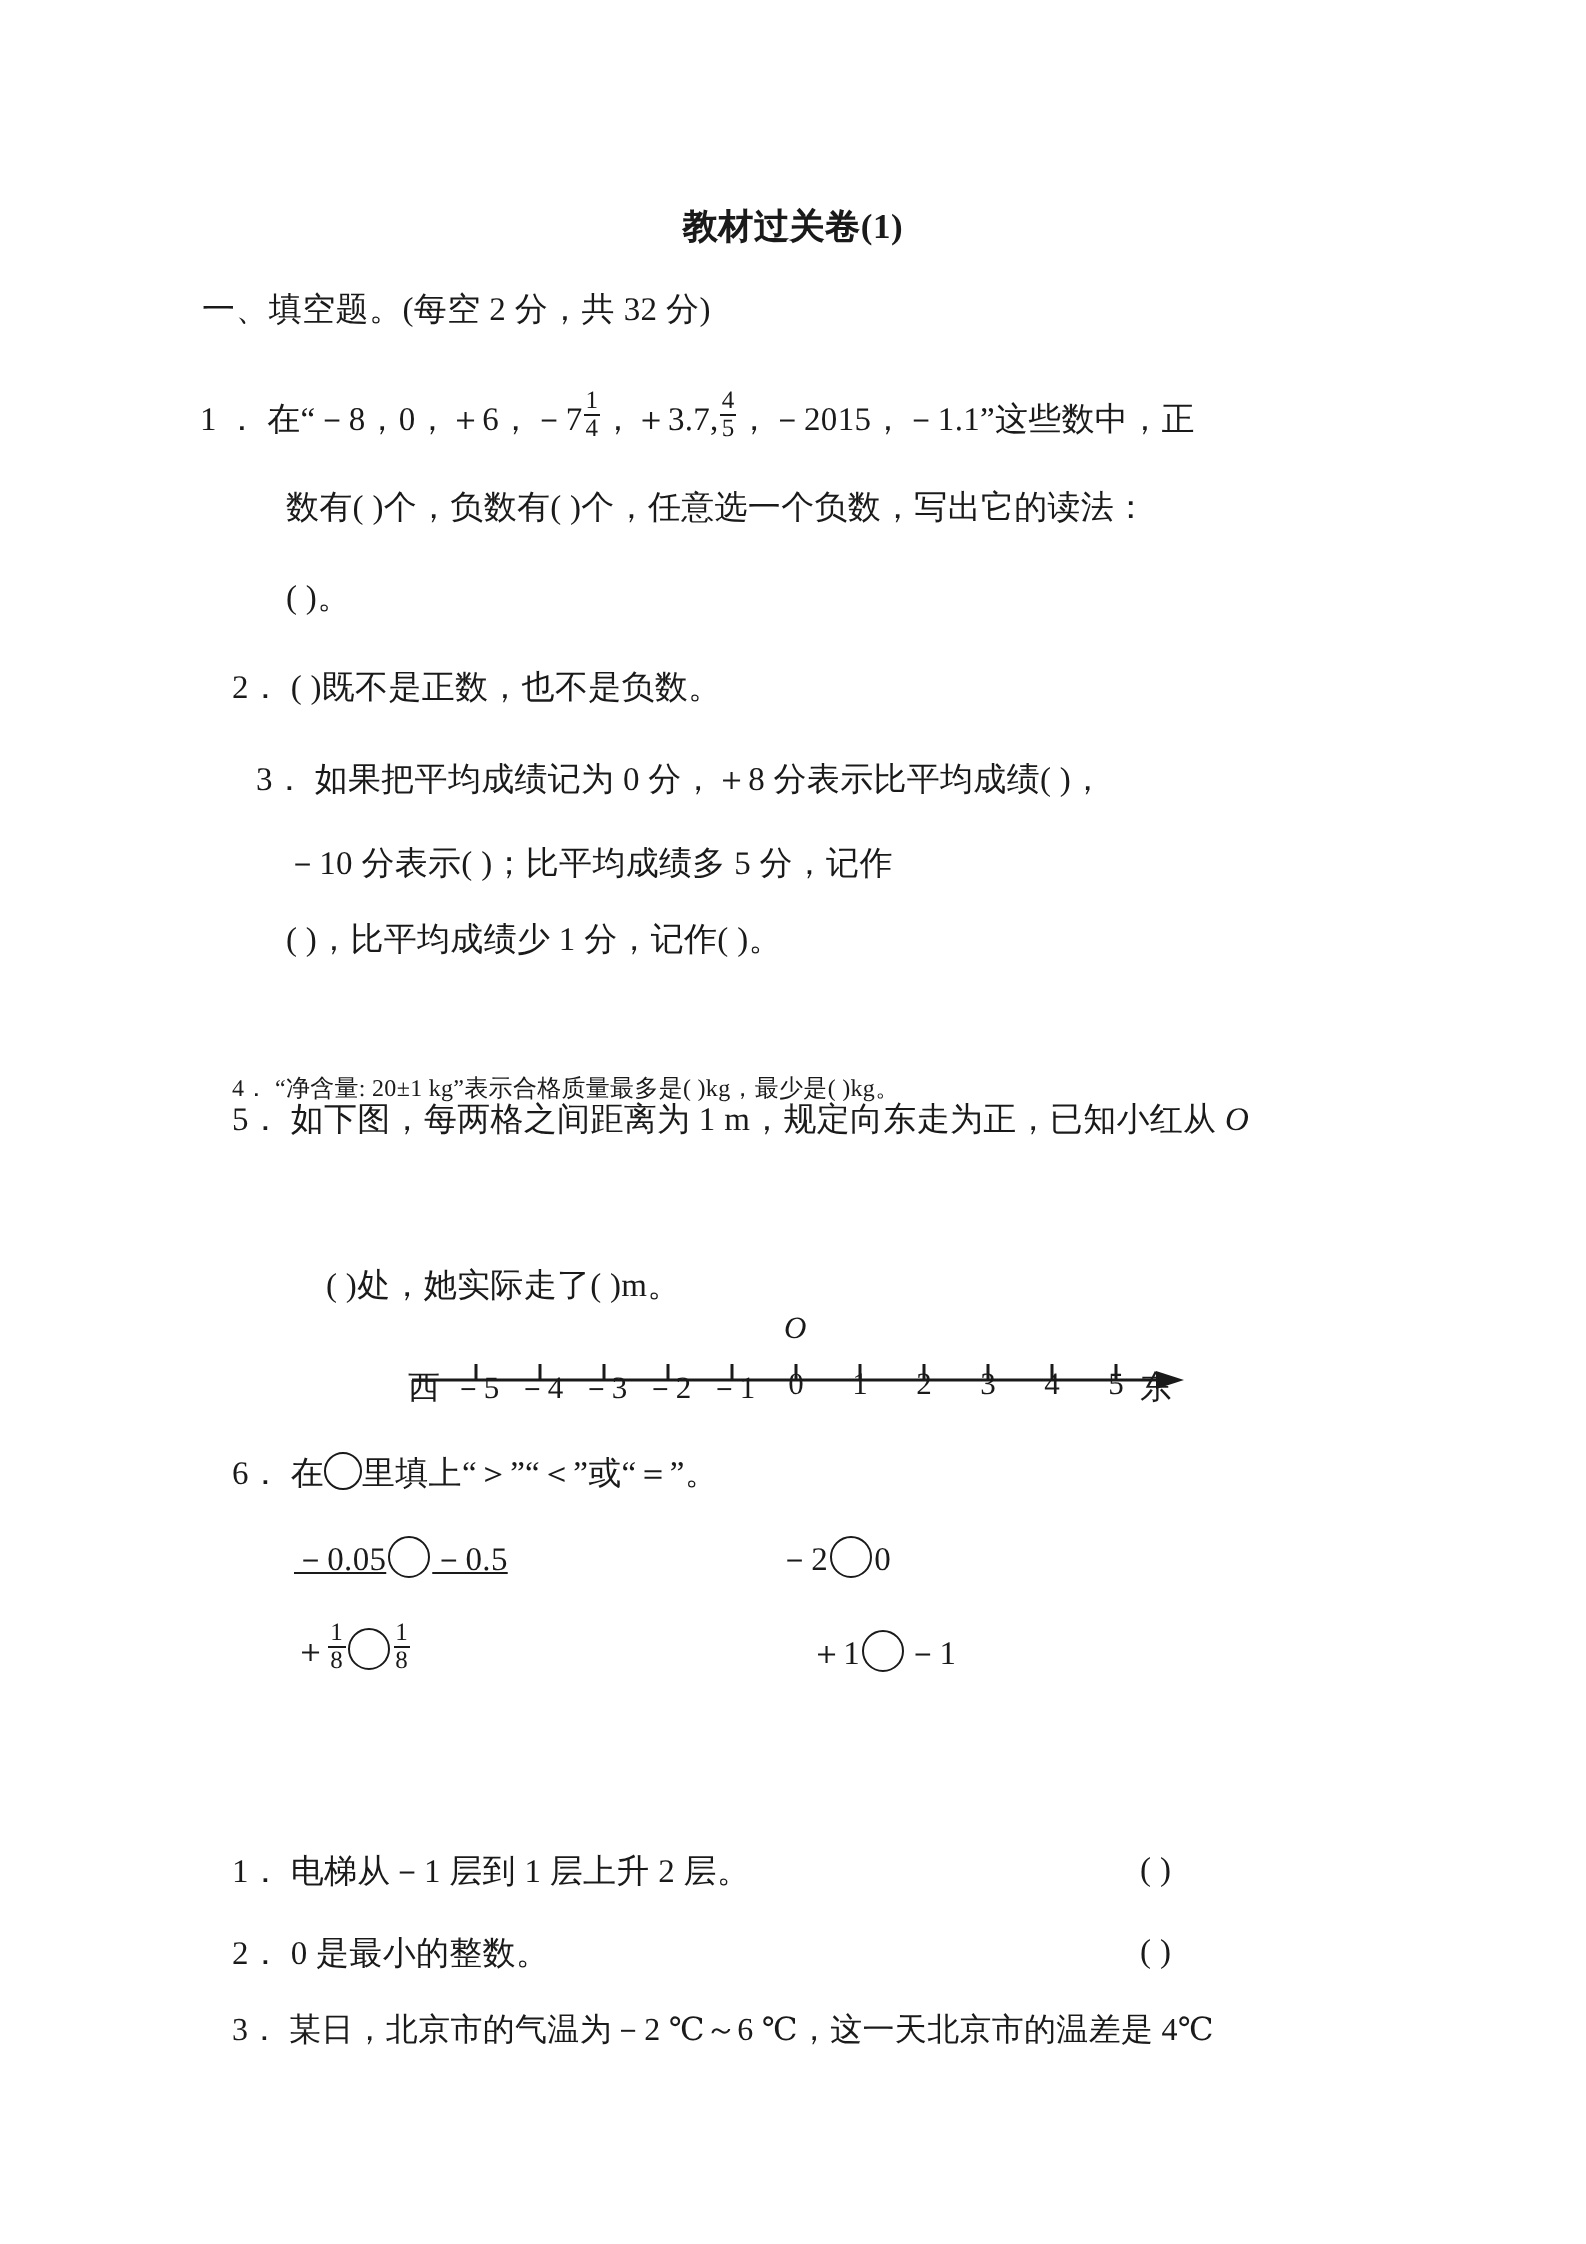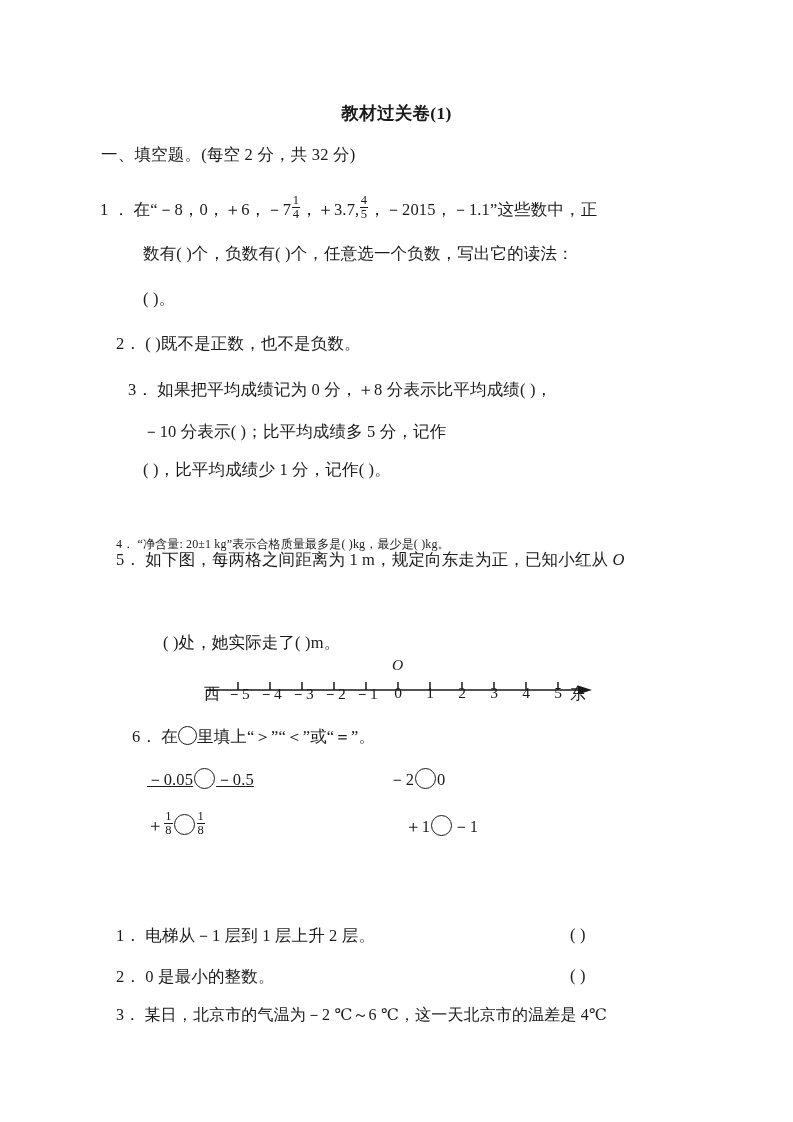--- a/index.html
+++ b/index.html
@@ -194,21 +194,21 @@
     <div class="nl-tick-label" style="left:189px;">0</div>
     <div class="nl-tick-label" style="left:221px;">1</div>
     <div class="nl-tick-label" style="left:253px;">2</div>
     <div class="nl-tick-label" style="left:285px;">3</div>
     <div class="nl-tick-label" style="left:317px;">4</div>
     <div class="nl-tick-label" style="left:349px;">5</div>
 
     <div class="nl-east" style="left:374px;">东</div>
   </div>
 
-  <div class="qline" style="left:132px; top:726px;">
+  <div class="qline" style="left:116px; top:726px;">
     <span>6．</span>
     <span>在</span><span class="circ-inline"></span><span>里填上“＞”“＜”或“＝”。</span>
   </div>
 
   <div class="qline" style="left:147px; top:768px;text-decoration:underline;">
     <span class="num">－0.05</span><span class="circ"></span><span class="num">－0.5</span>
   </div>
 
   <div class="qline" style="left:389px; top:768px;">
     <span class="num">－2</span><span class="circ"></span><span class="num">0</span>

